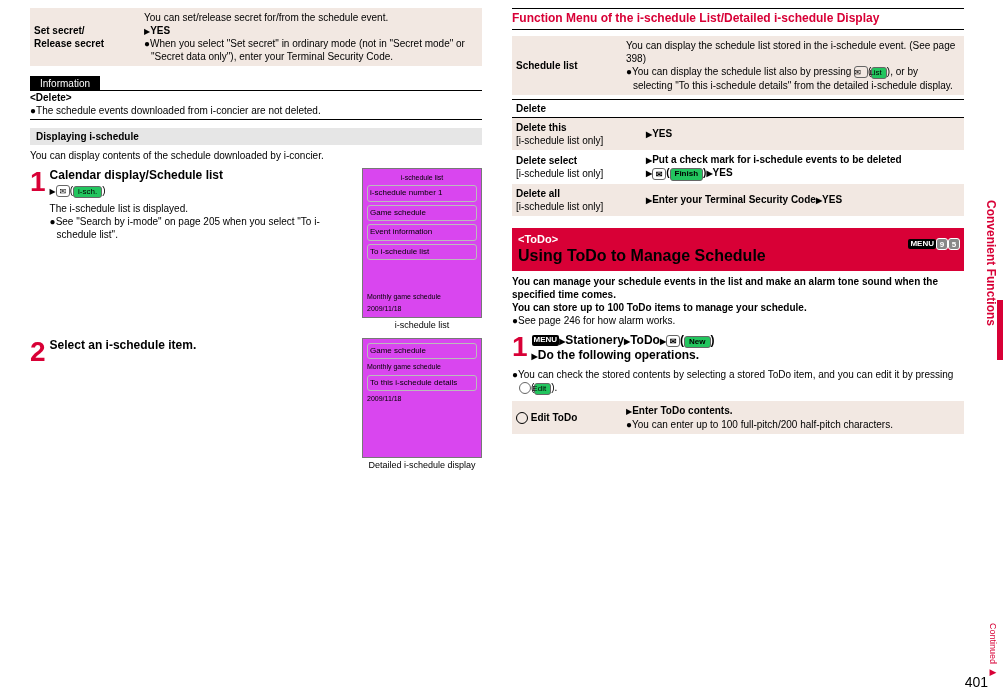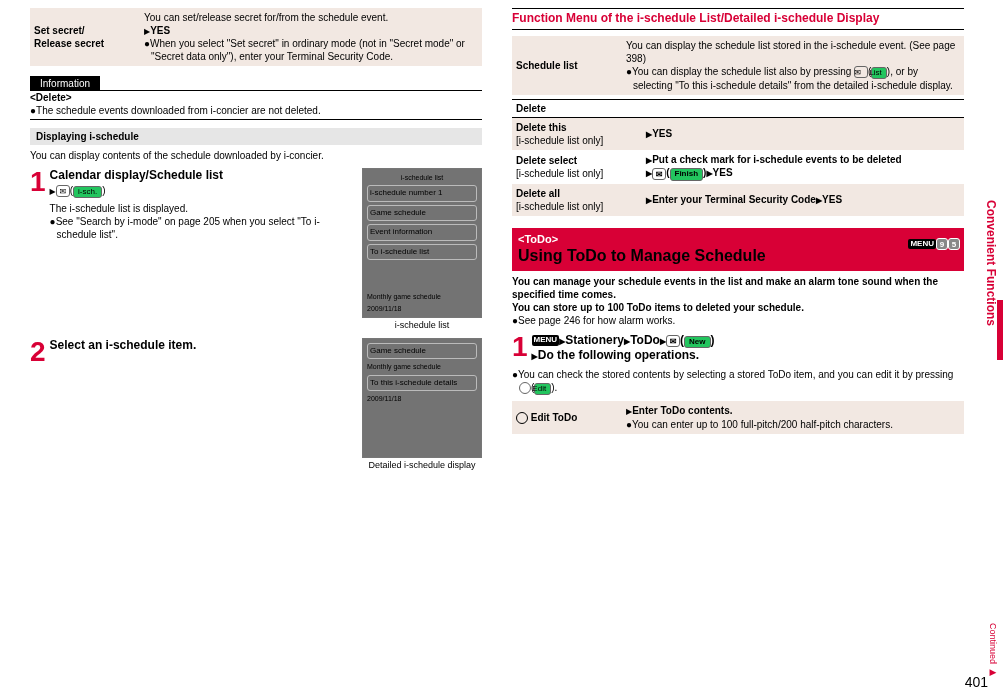--- a/index.html
+++ b/index.html
@@ -25,21 +25,21 @@
   .tbl-val { flex: 1; padding: 3px 4px; }
   .shade { background: #f2e8e2; }
   .bullet { padding-left: 0.7em; text-indent: -0.7em; }
   .tri::before { content: "▶"; font-size: 8px; color: #000; }
   .info-bar { background: #000; color: #fff; display: inline-block; padding: 1px 10px; font-size: 10px; }
   .info-bar-line { border-top: 1px solid #000; margin-top: -1px; }
   .sub-head { background: #e6e6e6; font-weight: bold; padding: 2px 6px; margin-top: 8px; }
   .step-num { color: #d80036; font-size: 28px; font-weight: bold; float: left; line-height: 1; margin-right: 4px; }
   .step-title { font-weight: bold; font-size: 12px; }
   .step-block { overflow: hidden; margin-top: 6px; }
-  .phone-box { border: 1px solid #777; width: 120px; height: 150px; font-size: 8px; padding: 4px; display: flex; flex-direction: column; gap: 3px; background: #737373; }
+  .phone-box { border: 1px solid #777; width: 120px; height: 150px; font-size: 8px; padding: 4px; display: flex; flex-direction: column; gap: 3px; background: #d946ef; }
   .phone-box-sm { height: 120px; }
   .phone-row { border: 1px solid #bbb; padding: 2px; border-radius: 3px; }
   .phone-caption { text-align: center; font-size: 9px; margin-top: 2px; }
   .red-head { background: #d80036; color: #fff; font-weight: bold; font-size: 14px; padding: 4px 6px; }
   .red-text { color: #d80036; font-weight: bold; }
   .red-text-lg { color: #d80036; font-weight: bold; font-size: 16px; }
   .hr { border-top: 1px solid #000; height: 0; }
   .btn-chip { display:inline-block; border:1px solid #666; border-radius:3px; padding:0 4px; font-size:8px; background:#22c55e; }
   .key-icon { display:inline-block; border:1px solid #666; border-radius:3px; width:14px; height:12px; font-size:8px; text-align:center; line-height:12px; vertical-align:middle; }
   .key-circ { display:inline-block; border:1.5px solid #666; border-radius:50%; width:12px; height:12px; vertical-align:middle; }
@@ -180,21 +180,21 @@
     <div style="margin-top:12px;">
       <div class="red-head" style="position:relative;">
         <div style="font-size:11px;">&lt;ToDo&gt;</div>
         <div class="red-text-lg" style="color:#000000;">Using ToDo to Manage Schedule</div>
         <div style="position:absolute; top:6px; right:4px;">
           <span class="menu-code">MENU</span><span class="num-circ">9</span><span class="num-circ">5</span>
         </div>
       </div>
 
       <div style="font-weight:bold; margin-top:4px;">You can manage your schedule events in the list and make an alarm tone sound when the specified time comes.</div>
-      <div style="font-weight:bold;">You can store up to 100 ToDo items to deleted your schedule.</div>
+      <div style="font-weight:bold;">You can store up to 100 ToDo items to manage your schedule.</div>
       <div class="bullet">●<span>See page 246 for how alarm works.</span></div>
 
       <div class="step-block">
         <div class="step-num">1</div>
         <div>
           <div class="step-title">
             <span class="menu-code">MENU</span><span class="tri"></span><span>Stationery</span><span class="tri"></span><span>ToDo</span><span class="tri"></span><span class="key-icon">✉</span>(<span class="btn-chip">New</span>)
           </div>
           <div class="step-title"><span class="tri"></span><span>Do the following operations.</span></div>
           <div class="bullet" style="margin-top:4px;">●<span>You can check the stored contents by selecting a stored ToDo item, and you can edit it by pressing</span> <span class="key-circ"></span>(<span class="btn-chip">Edit</span>).</div>

